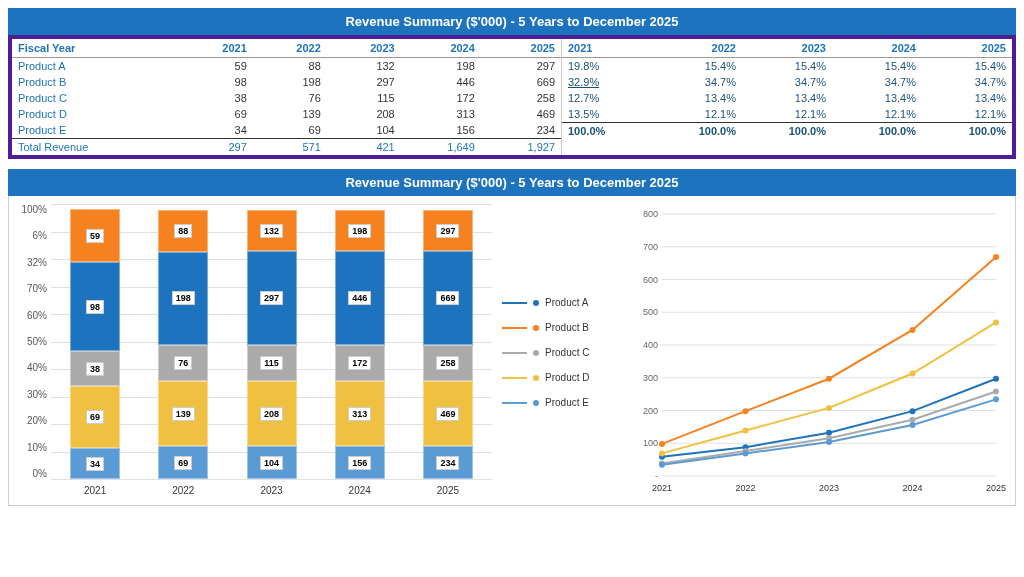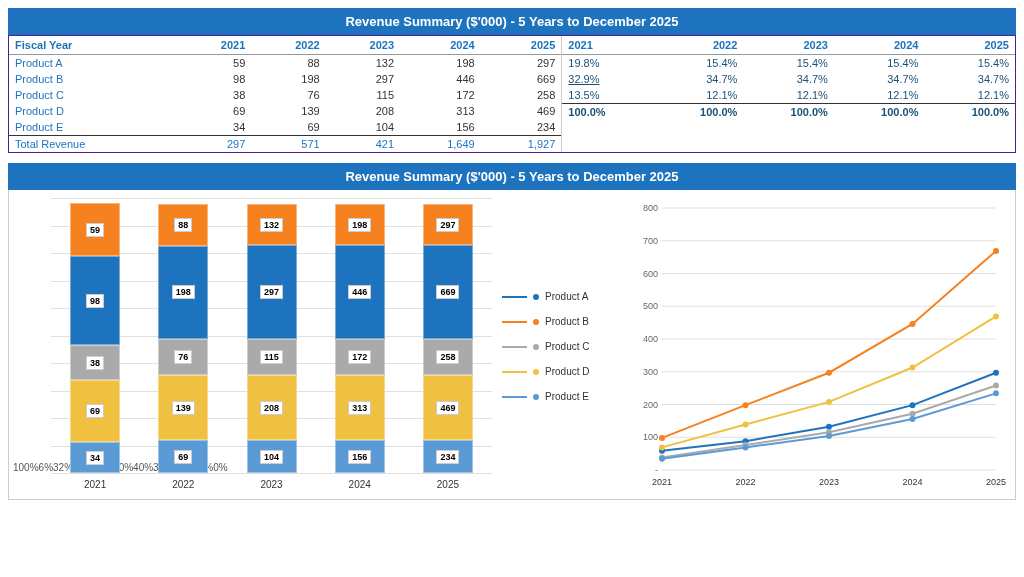--- a/index.html
+++ b/index.html
@@ -13,21 +13,21 @@
       color: white;
       text-align: center;
       font-weight: bold;
       font-size: 13px;
       padding: 6px;
       margin-bottom: 0;
     }
     
     
     .table-section {
-      border: 1px solid #4c1d95;
+      border: 4px solid #4c1d95;
       margin-bottom: 10px;
     }
     
     .table-wrapper {
       display: flex;
       width: 100%;
     }
     
     .left-table { width: 55%; border-right: 1px solid #ccc; }
     .right-table { width: 45%; }
@@ -162,20 +162,27 @@
                 <td style="color:#1a5276;">15.4%</td>
               </tr>
               <tr>
                 <td style="color:#1a5276;text-decoration:underline;">32.9%</td>
                 <td style="color:#1a5276;">34.7%</td>
                 <td style="color:#1a5276;">34.7%</td>
                 <td style="color:#1a5276;">34.7%</td>
                 <td style="color:#1a5276;">34.7%</td>
               </tr>
               <tr>
+                <td style="color:#1a5276;">12.7%</td>
+                <td style="color:#1a5276;">13.4%</td>
+                <td style="color:#1a5276;">13.4%</td>
+                <td style="color:#1a5276;">13.4%</td>
+                <td style="color:#1a5276;">13.4%</td>
+              </tr>
+              <tr>
                 <td style="color:#1a5276;">13.5%</td>
                 <td style="color:#1a5276;">12.1%</td>
                 <td style="color:#1a5276;">12.1%</td>
                 <td style="color:#1a5276;">12.1%</td>
                 <td style="color:#1a5276;">12.1%</td>
               </tr>
               <tr class="total-row">
                 <td style="color:#1a5276;font-weight:bold;">100.0%</td>
                 <td style="color:#1a5276;font-weight:bold;">100.0%</td>
                 <td style="color:#1a5276;font-weight:bold;">100.0%</td>
@@ -189,21 +196,21 @@
     </div>
   </div>
 
   <div class="chart-section-header">Revenue Summary ($'000) - 5 Years to December 2025</div>
 
   <div style="display: flex; border: 1px solid #ccc; border-top: none; padding: 8px 4px 4px 4px; height: 310px;">
 
     <div style="width: 48%; height: 100%; position: relative;">
       <div style="display: flex; height: calc(100% - 22px); position: relative;">
 
-        <div style="width: 38px; display: flex; flex-direction: row; justify-content: space-between; align-items: flex-end; padding-right: 4px; font-size: 10px; color: #555; padding-bottom: 0;">
+        <div style="width: 38px; display: flex; flex-direction: column; justify-content: space-between; align-items: flex-end; padding-right: 4px; font-size: 10px; color: #555; padding-bottom: 0;">
           <span>100%</span>
           <span>6%</span>
           <span>32%</span>
           <span>70%</span>
           <span>60%</span>
           <span>50%</span>
           <span>40%</span>
           <span>30%</span>
           <span>20%</span>
           <span>10%</span>

